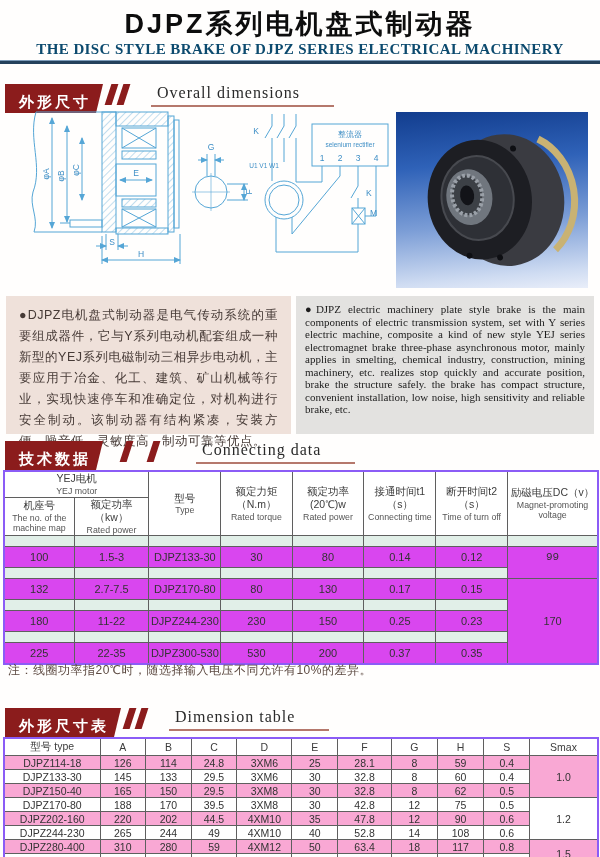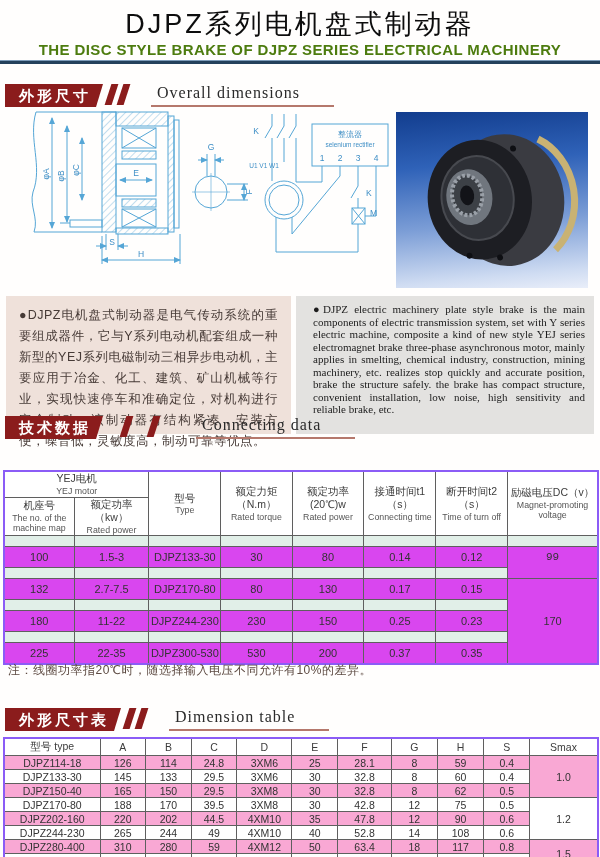--- a/index.html
+++ b/index.html
@@ -1,49 +1,49 @@
 <!DOCTYPE html>
 <html><head>
 <meta charset="utf-8">
 <style>
   html,body{margin:0;padding:0;background:#ffffff;}
   body{font-family:"Liberation Sans", sans-serif; -webkit-font-smoothing:antialiased;}
   #page{position:relative;width:600px;height:857px;background:#fffefd;overflow:hidden;}
 
   
   .title-cn{position:absolute;top:6px;left:0;width:100%;text-align:center;
-    font-size:27px;font-weight:normal;color:#0d0d0d;letter-spacing:3px;}
+    font-size:27px;font-weight:bold;color:#0d0d0d;letter-spacing:3px;}
   .title-en{position:absolute;top:41px;left:0;width:100%;text-align:center;
-    font-size:15px;font-weight:bold;color:#4d7c0f;letter-spacing:0.4px;}
+    font-size:15px;font-weight:bold;color:#0c4a6e;letter-spacing:0.4px;font-family:Liberation Serif, serif;}
   .top-rule{position:absolute;top:60px;left:0;width:600px;height:4px;
     background:linear-gradient(180deg,#7d9cba 0 30%,#24415c 30% 100%);}
 
   
   .banner{position:absolute;left:5px;display:flex;align-items:flex-start;height:24px;}
   .banner-box{background:#8b1c1c;color:#fff;height:21px;line-height:21px;
     font-family:"Liberation Serif",serif;font-weight:bold;font-size:15px;
-    letter-spacing:3px;padding:2px 12px 0 14px;
+    letter-spacing:3px;padding:8px 12px 0 14px;
     clip-path:polygon(0 0,100% 0,calc(100% - 7px) 100%,0 100%);}
   .stripe{width:7px;height:21px;background:#8b1c1c;transform:skewX(-18deg);margin-left:5px;}
   .banner-label{font-family:"Liberation Serif",serif;font-size:16px;color:#2a2a2a;
     margin-left:24px;padding:0 34px 3px 6px;border-bottom:2px solid #b5786c;letter-spacing:1px;}
 
   
   .drawing{position:absolute;left:6px;top:104px;width:384px;height:188px;}
   .photo{position:absolute;left:396px;top:112px;width:192px;height:176px;
     background:linear-gradient(175deg,#123d8e 0%,#2f62b8 30%,#7b9dd6 62%,#cfdcf2 90%,#e9eef9 100%);}
   .dimtext{font-size:8.5px;fill:#3f8fc6;font-family:"Liberation Sans",sans-serif;}
   .smalltext{font-size:6.5px;fill:#3f8fc6;font-family:"Liberation Sans",sans-serif;}
 
   
   .para{position:absolute;top:296px;height:138px;box-sizing:border-box;text-align:justify;}
   .para-cn{left:6px;width:285px;background:#efe1da;color:#463a36;
     font-size:12.5px;line-height:21px;padding:9px 13px 0 13px;letter-spacing:0.5px;}
   .para-en{left:296px;width:298px;background:#e3e2e0;color:#1c1c1c;
-    font-family:"Liberation Serif",serif;font-size:11px;line-height:12.55px;padding:7px 9px 0 17px;}
+    font-family:"Liberation Serif",serif;font-size:11px;line-height:12.55px;padding:7px 9px 0 9px;}
 
   
   .tbl{position:absolute;left:3px;width:596px;border-collapse:collapse;table-layout:fixed;
     border:2px solid #8b5cf6;}
   .tbl th,.tbl td{border:1px solid #5f5f5f;text-align:center;vertical-align:middle;
     padding:0;overflow:hidden;}
   .tech{top:470px;}
   .tech th{background:#fff;font-weight:normal;}
   .tech .cn{font-size:10.5px;color:#3c3c3c;line-height:1.3;}
   .tech .en{font-size:8.8px;color:#555;line-height:1.2;}
@@ -66,21 +66,21 @@
   .dim td.smax1{background:linear-gradient(180deg,#e1efe8 0 33.3%,#fff 33.3% 66.6%,#e1efe8 66.6% 100%);}
   .dim td.smax2{background:linear-gradient(180deg,#fff 0 33.3%,#e1efe8 33.3% 66.6%,#fff 66.6% 100%);}
   .dim td.smax3{background:linear-gradient(180deg,#e1efe8 0 50%,#fff 50% 100%);}
 
   
   .notes{position:absolute;left:8px;top:660px;width:586px;}
   .note-cn{font-size:12px;color:#5d4a42;letter-spacing:0.5px;line-height:20px;}
   .note-en{font-family:"Liberation Serif",serif;font-size:11px;color:#141414;line-height:18px;}
 
   .banner-overall{top:84px;}
-  .banner-technical{top:416px;gap:15px;}
+  .banner-technical{top:441px;gap:15px;}
   .banner-dimension{top:708px;}
 </style>
 </head>
 <body>
 
 <div id="page">
 
   <div class="title-cn">DJPZ系列电机盘式制动器</div>
   <div class="title-en">THE DISC STYLE BRAKE OF DJPZ SERIES ELECTRICAL MACHINERY</div>
   <div class="top-rule"></div>

